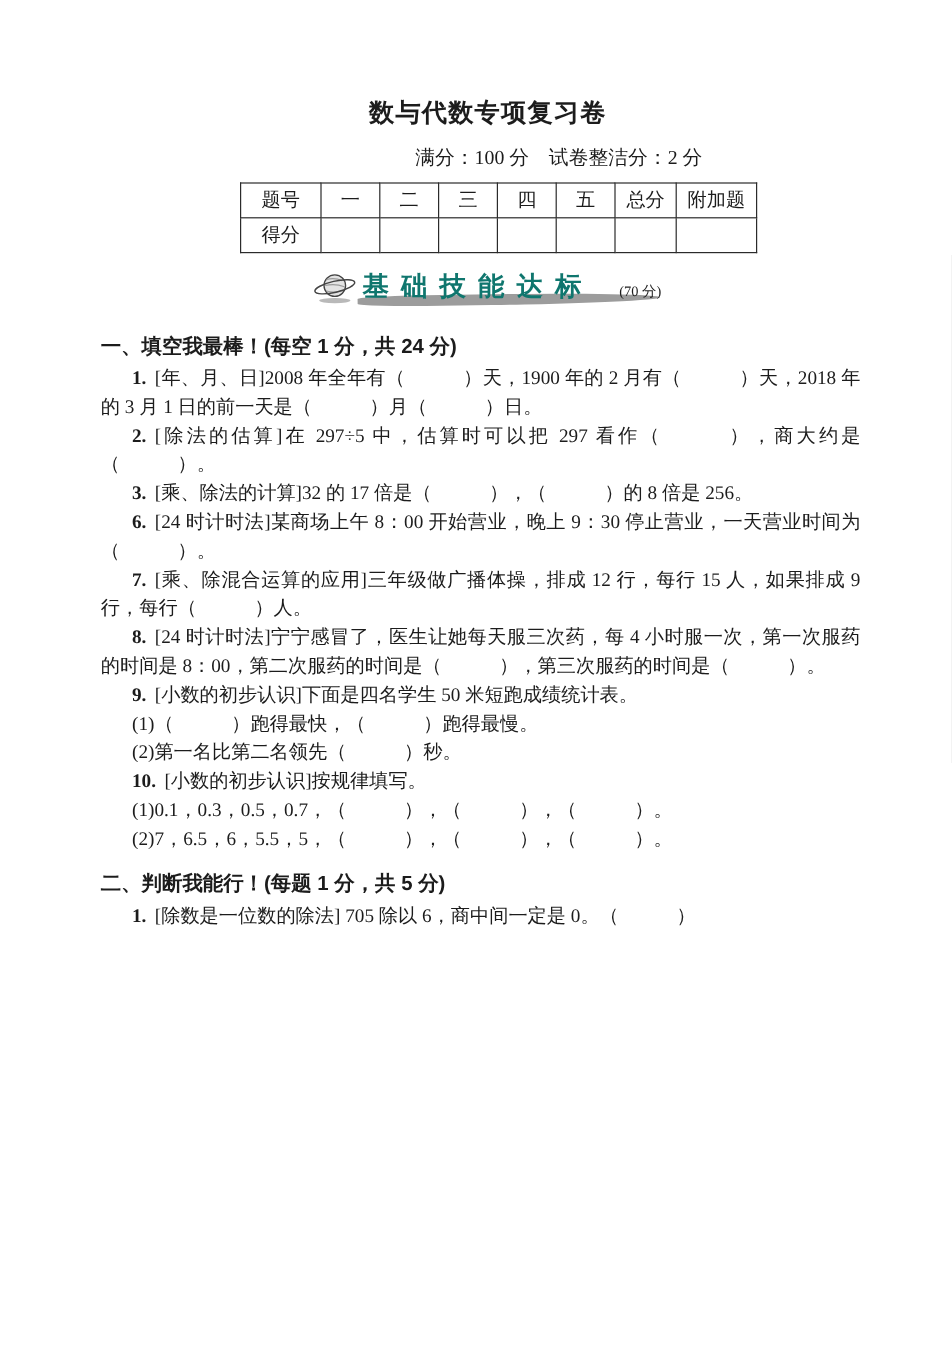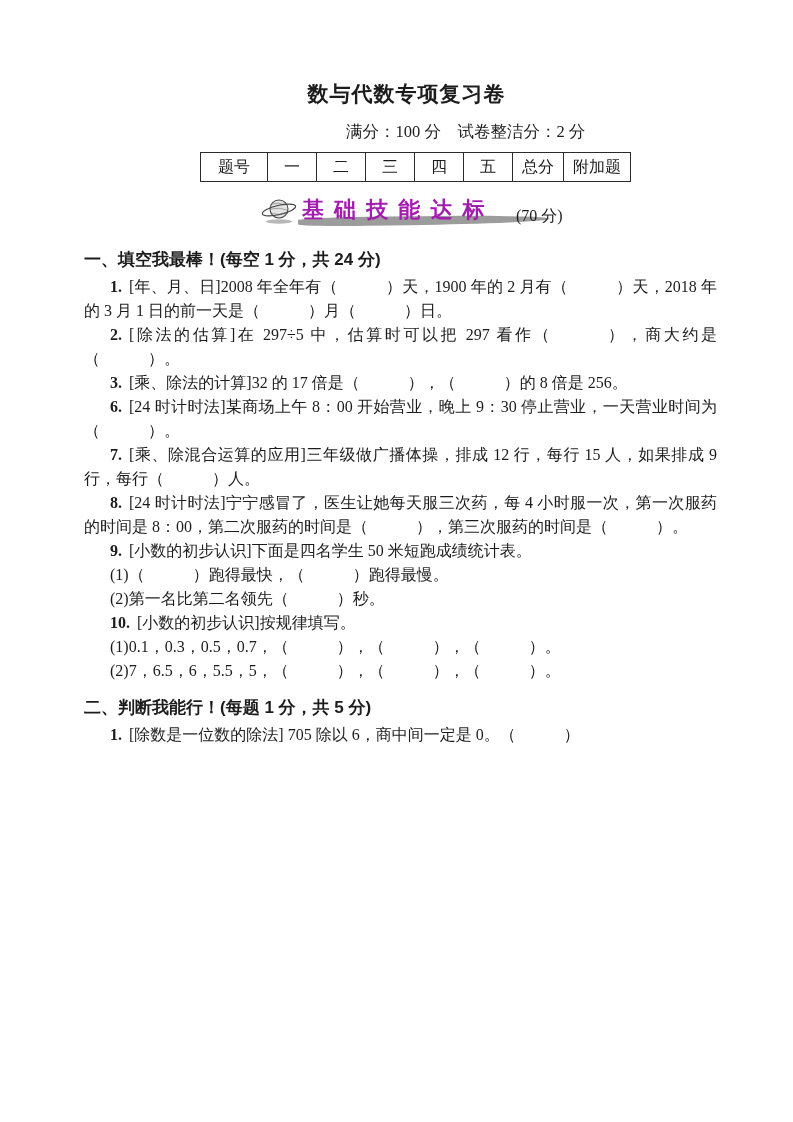--- a/index.html
+++ b/index.html
@@ -48,23 +48,23 @@
     position: absolute; left: 38px; top: 21px;
     width: 252px; height: 9px;
     background: #9c9c9c;
     border-radius: 50% 100% 100% 50% / 50% 90% 90% 50%;
     transform: rotate(-0.8deg);
   }
   .banner-text {
     position: absolute; left: 42px; top: 0;
     font-family: "Liberation Sans", "DejaVu Sans", sans-serif;
     font-weight: bold; font-size: 22px; letter-spacing: 2px;
-    color: #a21caf;
+    color: #0f766e;
   }
-  .banner-points { position: absolute; left: 256px; top: 11px; font-size: 16px; }
+  .banner-points { position: absolute; left: 256px; top: 11px; font-size: 12px; }
   
   .content { margin: 14px 76px 0 84px; }
   .sec-heading {
     font-family: "Liberation Sans", "DejaVu Sans", sans-serif;
     font-weight: bold; font-size: 17px;
     line-height: 30px; margin: 0;
   }
   .sec-heading.second { margin-top: 10px; }
   p.q, p.sub {
     margin: 0; line-height: 24px;
@@ -100,20 +100,30 @@
     <tbody>
         <tr>
       <td style="width:62px">题号</td>
       <td style="width:44px">一</td>
       <td style="width:44px">二</td>
       <td style="width:44px">三</td>
       <td style="width:44px">四</td>
       <td style="width:44px">五</td>
       <td style="width:46px">总分</td>
       <td style="width:62px">附加题</td>
+    </tr>
+    <tr>
+      <td>得分</td>
+      <td></td>
+      <td></td>
+      <td></td>
+      <td></td>
+      <td></td>
+      <td></td>
+      <td></td>
     </tr>
   </tbody>
     </table>
 
   <div class="banner">
     <span class="planet">
       <svg width="40" height="28" viewBox="0 0 40 28">
         <ellipse cx="19" cy="24.5" rx="13" ry="2.2" fill="#b9b9b9"></ellipse>
         <circle cx="19" cy="12" r="9" fill="#e3e3e3" stroke="#444" stroke-width="1.1"></circle>
         <path d="M12 7 q7 -2 13 1" fill="none" stroke="#9a9a9a" stroke-width="0.9"></path>

